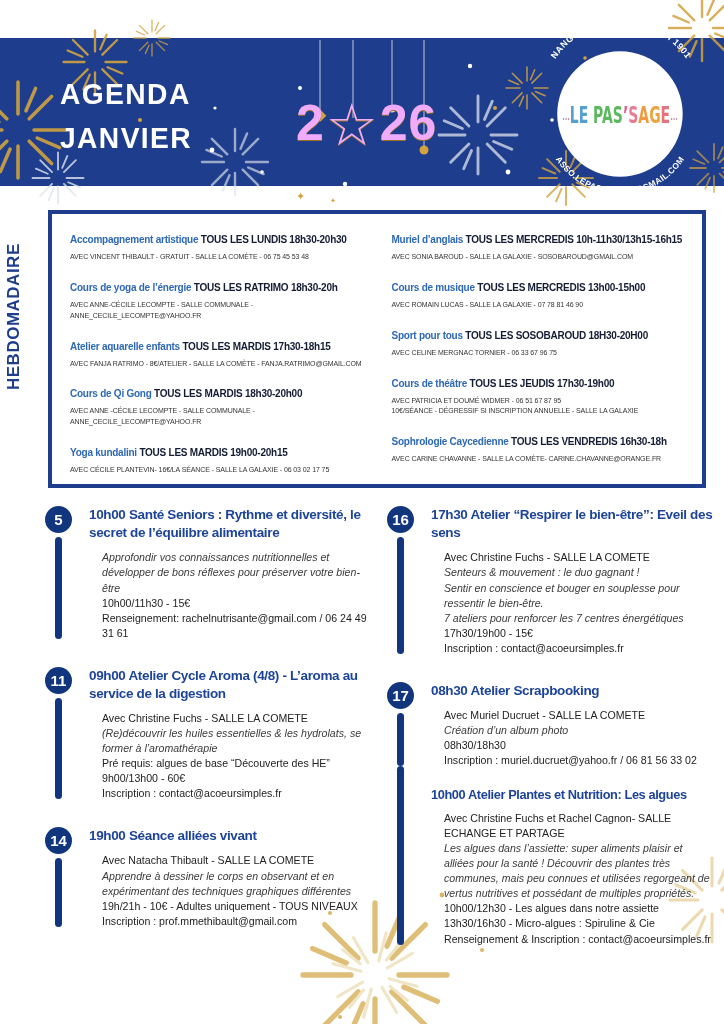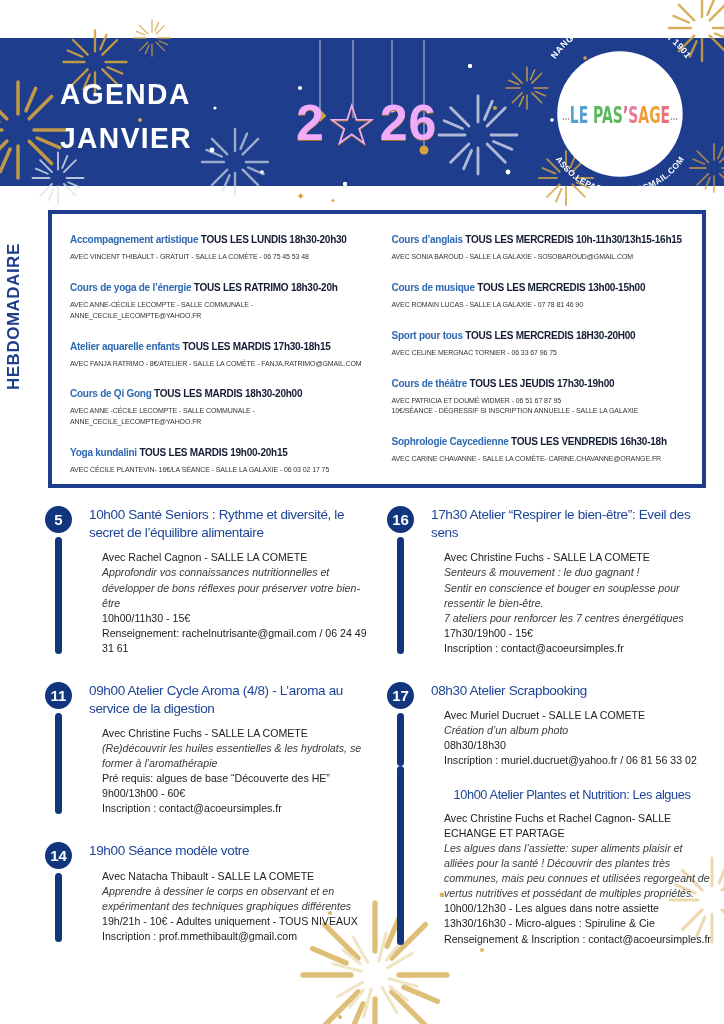--- a/index.html
+++ b/index.html
@@ -36,22 +36,22 @@
 
   
   .events{position:absolute;left:45px;top:506px;width:668px;display:flex;gap:16px;z-index:1;}
   .events-col{width:326px;min-width:0;}
   .event{position:relative;padding-left:44px;margin-bottom:26px;}
   .badge{position:absolute;left:0;top:0;width:27px;height:27px;border-radius:50%;background:#12367e;
          color:#fff;font-weight:bold;font-size:15px;display:flex;align-items:center;justify-content:center;}
   .rail{position:absolute;left:10px;top:31px;bottom:2px;width:7px;border-radius:4px;background:#12367e;}
   .event.no-badge{margin-top:-8px;}
   .event.no-badge .rail{top:-20px;}
-  .etitle{color:#1d4496;font-weight:normal;font-size:13.5px;letter-spacing:-.35px;line-height:1.35;margin-bottom:8px;}
-  .event.no-badge .etitle{font-size:12.8px;letter-spacing:-.4px;text-align:center;}
+  .etitle{color:#1d4496;font-weight:bold;font-size:13.5px;letter-spacing:-.35px;line-height:1.35;margin-bottom:8px;}
+  .event.no-badge .etitle{font-size:12.8px;letter-spacing:-.4px;}
   .elines{padding-left:13px;font-size:10.6px;color:#222;line-height:1.42;}
   .eline.it{font-style:italic;color:#3a3a3a;}
 
   .decor-bottom{position:absolute;left:300px;top:855px;width:230px;height:169px;z-index:0;pointer-events:none;}
   .decor-right{position:absolute;left:652px;top:840px;width:72px;height:120px;z-index:0;pointer-events:none;}
 </style>
 </head>
 <body>
 
 <div class="page">
@@ -168,33 +168,33 @@
   </div>
         <div class="hebdo-item">
     <div class="hhead"><span class="hname">Yoga kundalini </span><span class="hsched">TOUS LES MARDIS 19h00-20h15</span></div>
     <div class="hdetails">
             <div class="hdetail">AVEC CÉCILE PLANTEVIN- 16€/LA SÉANCE - SALLE LA GALAXIE - 06 03 02 17 75</div>
           </div>
   </div>
       </div>
     <div class="hebdo-col" id="hebdo-col-1">
         <div class="hebdo-item">
-    <div class="hhead"><span class="hname">Cours d’anglais </span><span class="hsched">TOUS LES MERCREDIS 10h-11h30/13h15-16h15</span></div>
+    <div class="hhead"><span class="hname">Muriel d’anglais </span><span class="hsched">TOUS LES MERCREDIS 10h-11h30/13h15-16h15</span></div>
     <div class="hdetails">
             <div class="hdetail">AVEC SONIA BAROUD - SALLE LA GALAXIE - SOSOBAROUD@GMAIL.COM</div>
           </div>
   </div>
         <div class="hebdo-item">
     <div class="hhead"><span class="hname">Cours de musique </span><span class="hsched">TOUS LES MERCREDIS 13h00-15h00</span></div>
     <div class="hdetails">
             <div class="hdetail">AVEC ROMAIN LUCAS - SALLE LA GALAXIE - 07 78 81 46 90</div>
           </div>
   </div>
         <div class="hebdo-item">
-    <div class="hhead"><span class="hname">Sport pour tous </span><span class="hsched">TOUS LES MERCREDIS 18H30-20H00</span></div>
+    <div class="hhead"><span class="hname">Sport pour tous </span><span class="hsched">TOUS LES SOSOBAROUD 18H30-20H00</span></div>
     <div class="hdetails">
             <div class="hdetail">AVEC CELINE MERGNAC TORNIER - 06 33 67 96 75</div>
           </div>
   </div>
         <div class="hebdo-item">
     <div class="hhead"><span class="hname">Cours de théâtre </span><span class="hsched">TOUS LES JEUDIS 17h30-19h00</span></div>
     <div class="hdetails">
             <div class="hdetail">AVEC PATRICIA ET DOUMÉ WIDMER - 06 51 67 87 95</div>
             <div class="hdetail">10€/SÉANCE - DÉGRESSIF SI INSCRIPTION ANNUELLE - SALLE LA GALAXIE</div>
           </div>
@@ -222,42 +222,41 @@
     <use href="#burst" transform="translate(60,60) scale(1.4)" stroke="#d2a33f" opacity=".4"></use>
   </svg>
 
   <div class="events">
     <div class="events-col" id="events-col-0">
         <div class="event">
     <div class="badge">5</div>
     <div class="rail"></div>
     <div class="etitle">10h00 Santé Seniors : Rythme et diversité, le secret de l’équilibre alimentaire</div>
     <div class="elines">
-            <div class="eline">Avec Rachel Cagnon - SALLE LA COMETE</div>
             <div class="eline it">Approfondir vos connaissances nutritionnelles et développer de bons réflexes pour préserver votre bien-être</div>
             <div class="eline">10h00/11h30 - 15€</div>
             <div class="eline">Renseignement: rachelnutrisante@gmail.com /  06 24 49 31 61</div>
           </div>
   </div>
         <div class="event">
     <div class="badge">11</div>
     <div class="rail"></div>
     <div class="etitle">09h00 Atelier Cycle Aroma (4/8) - L’aroma au service de la digestion</div>
     <div class="elines">
             <div class="eline">Avec Christine Fuchs - SALLE LA COMETE</div>
             <div class="eline it">(Re)découvrir les huiles essentielles &amp; les hydrolats, se former à l’aromathérapie</div>
             <div class="eline">Pré requis: algues de base “Découverte des HE”</div>
             <div class="eline">9h00/13h00 - 60€</div>
             <div class="eline">Inscription : contact@acoeursimples.fr</div>
           </div>
   </div>
         <div class="event">
     <div class="badge">14</div>
     <div class="rail"></div>
-    <div class="etitle">19h00 Séance modèle votre</div>
+    <div class="etitle">19h00 Séance alliées vivant</div>
     <div class="elines">
             <div class="eline">Avec Natacha Thibault - SALLE LA COMETE</div>
             <div class="eline it">Apprendre à dessiner le corps en observant et en expérimentant des techniques graphiques différentes</div>
             <div class="eline">19h/21h - 10€ - Adultes uniquement - TOUS NIVEAUX</div>
             <div class="eline">Inscription : prof.mmethibault@gmail.com</div>
           </div>
   </div>
       </div>
     <div class="events-col" id="events-col-1">
         <div class="event">

